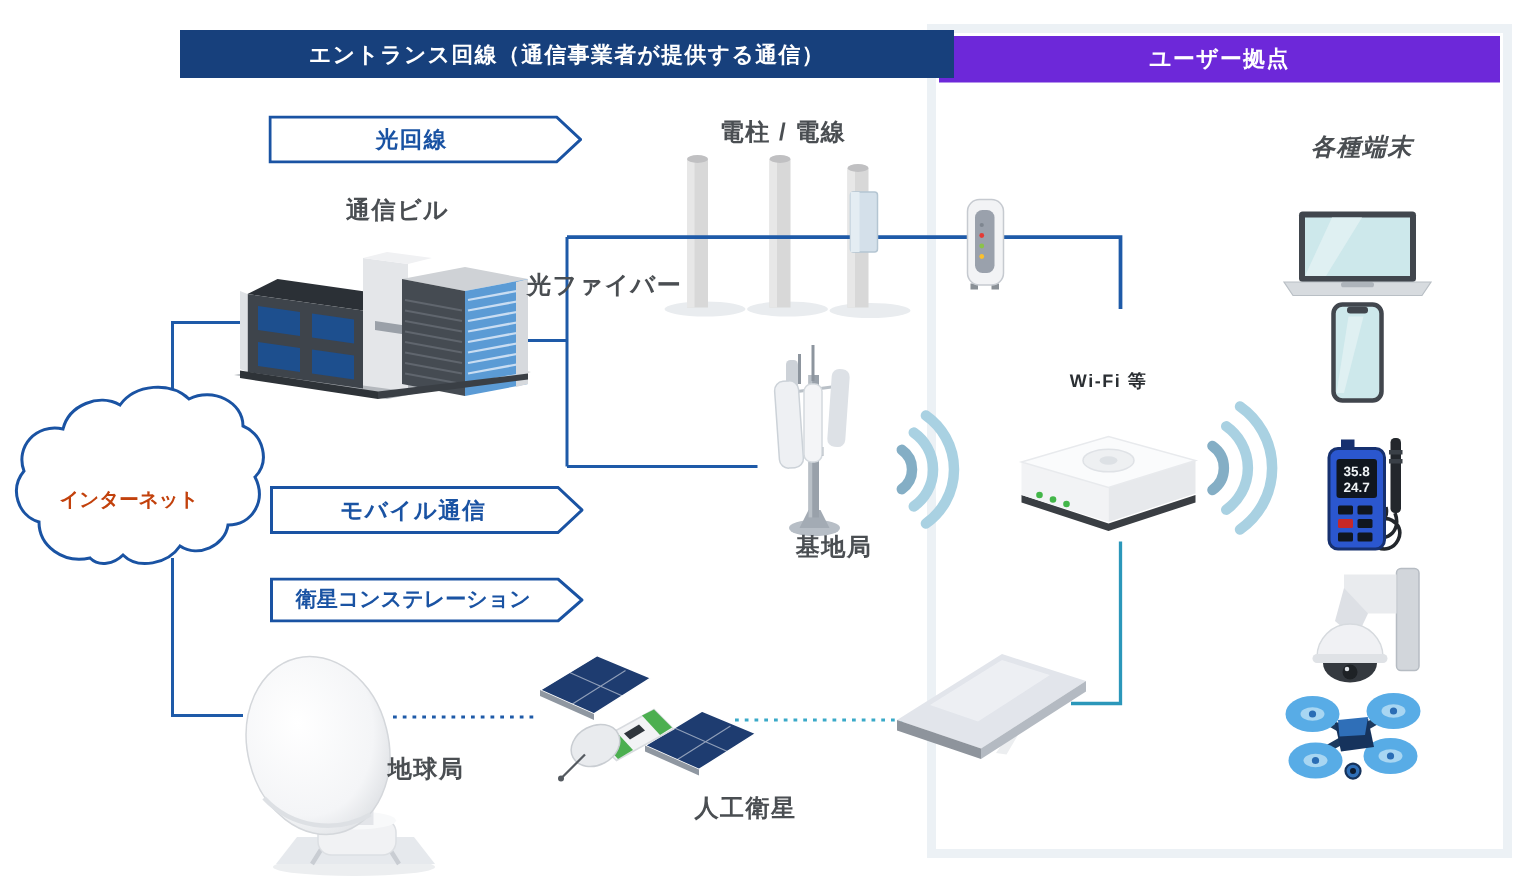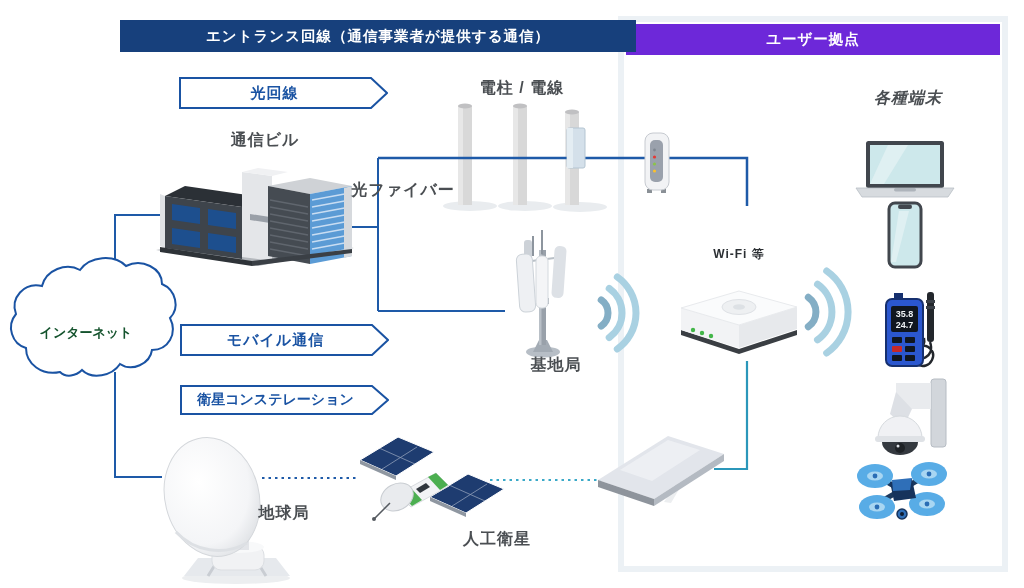--- a/index.html
+++ b/index.html
@@ -15,21 +15,21 @@
   .arrow{position:absolute;}
   .arrow svg{position:absolute;left:0;top:0;}
   .arrow span{position:absolute;left:0;top:0;right:18px;bottom:0;display:flex;align-items:center;justify-content:center;
        color:#1a53a3;font-weight:bold;font-size:15px;letter-spacing:1px;white-space:nowrap;}
   #arrow-optical{left:179px;top:77px;width:209px;height:32px;}
   #arrow-mobile{left:180px;top:324px;width:209px;height:32px;}
   #arrow-satcon{left:180px;top:385px;width:209px;height:30px;}
   #arrow-satcon span{font-size:14px;letter-spacing:0;}
   .lbl{position:absolute;font-weight:bold;color:#4a4e52;font-size:16px;white-space:nowrap;
        transform:translateX(-50%);letter-spacing:1px;}
-  #lbl-internet{color:#14532d;font-size:13px;letter-spacing:0;font-family:Liberation Serif, serif;}
+  #lbl-internet{color:#c2410c;font-size:13px;letter-spacing:0;font-family:Liberation Serif, serif;}
   #lbl-wifi{font-size:12px;color:#2b2f33;}
   #art{position:absolute;left:0;top:0;pointer-events:none;}
   #art text{font-family:"Liberation Sans","DejaVu Sans",sans-serif;}
 </style>
 </head>
 <body>
 
 <div id="stage">
 
   <div id="user-box">

